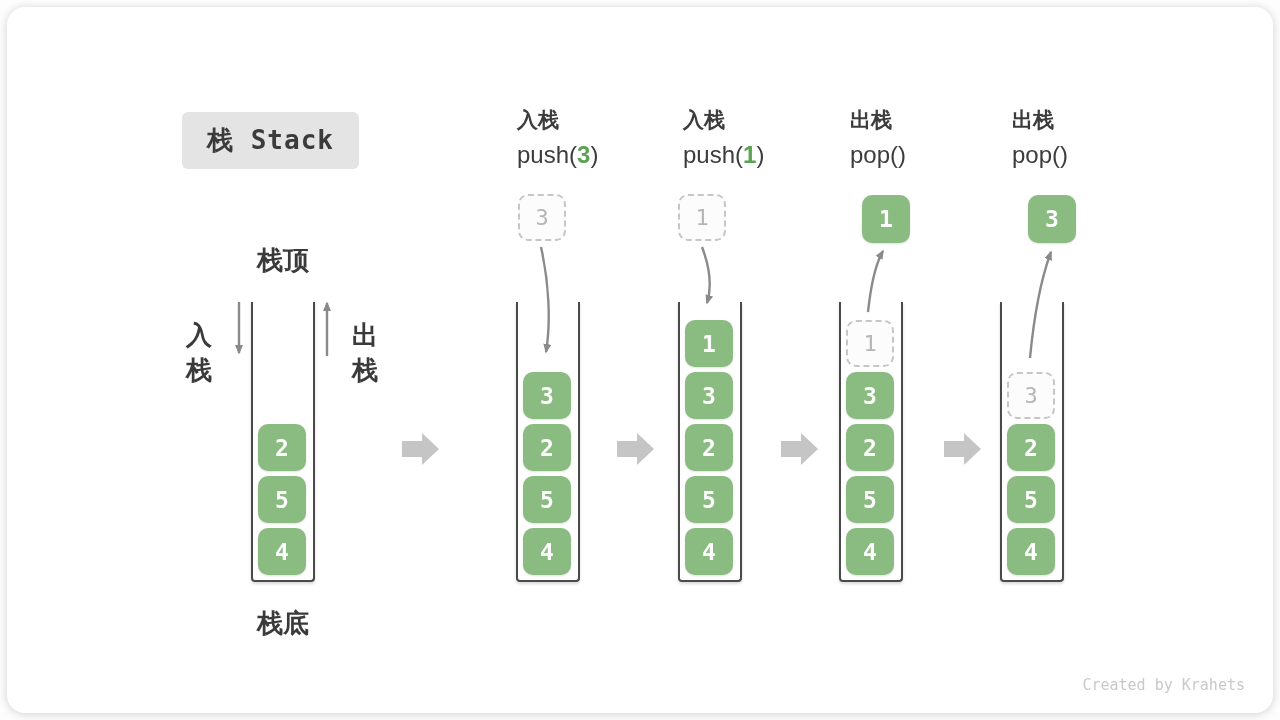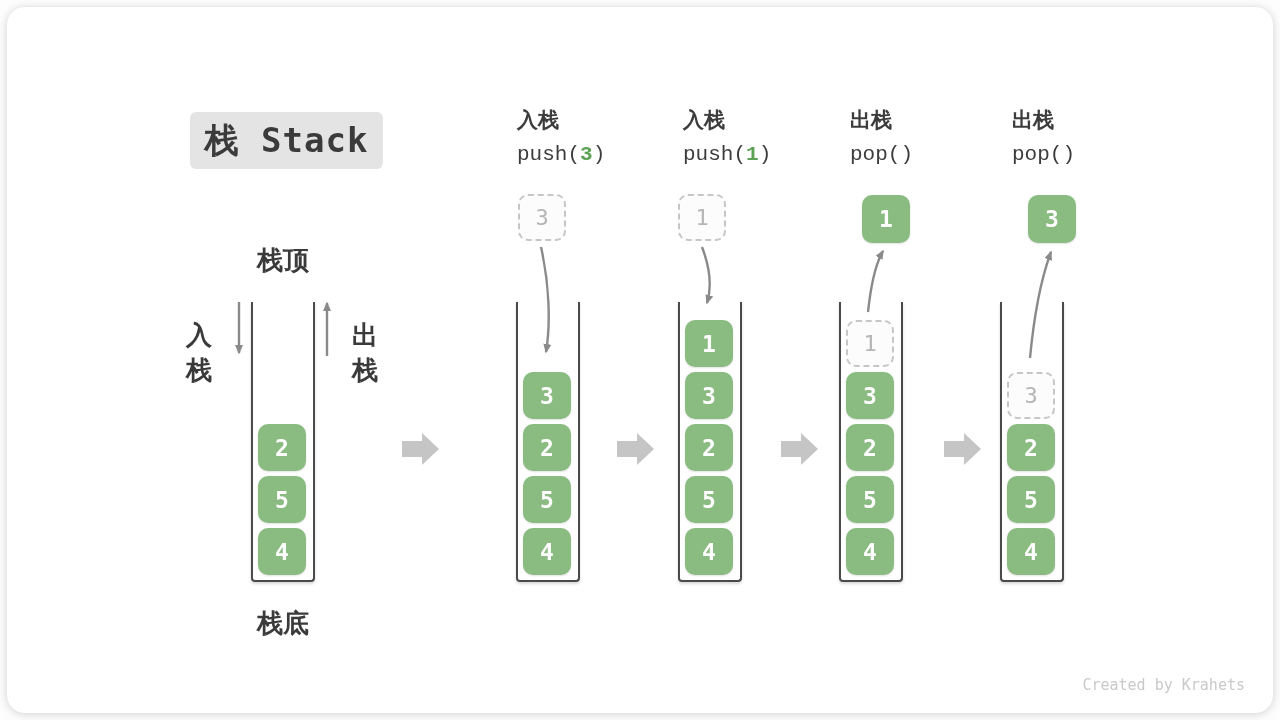--- a/index.html
+++ b/index.html
@@ -1,29 +1,29 @@
 <!DOCTYPE html>
 <html><head>
 <meta charset="utf-8">
 <style>
   * { margin:0; padding:0; box-sizing:border-box; }
   html,body { width:1280px; height:720px; background:#fdfdfd; font-family:"Liberation Sans","DejaVu Sans",sans-serif; }
   #canvas { position:relative; width:1280px; height:720px; overflow:hidden; }
   .card { position:absolute; left:7px; top:7px; width:1266px; height:706px; background:#ffffff;
           border-radius:18px; box-shadow:0 1px 10px rgba(0,0,0,0.18); }
 
-  .title-box { position:absolute; left:190px; top:112px; width:193px; height:57px; background:#e4e4e4;
+  .title-box { position:absolute; left:182px; top:112px; width:177px; height:57px; background:#e4e4e4;
                border-radius:6px; display:flex; align-items:center; justify-content:center;
                font-family:"DejaVu Sans Mono","Liberation Mono",monospace;
-               font-size:34px; font-weight:bold; color:#3b3b3b; letter-spacing:1px; }
+               font-size:26px; font-weight:bold; color:#3b3b3b; letter-spacing:1px; }
 
   .op-header { position:absolute; top:107px; }
   .op-line1 { font-size:21px; font-weight:600; color:#3c3c3c; line-height:26px; }
-  .op-line2 { margin-top:9px; font-family:Liberation Mono, monospace;
-              font-size:21px; color:#3c3c3c; line-height:26px; }
+  .op-line2 { margin-top:9px; font-family:Liberation Sans, sans-serif;
+              font-size:24px; color:#3c3c3c; line-height:26px; }
   .code-arg { color:#5ba254; font-weight:bold; }
 
   .stack { position:absolute; top:302px; width:64px; height:280px; background:#fff;
            border-left:2px solid #4a4a4a; border-right:2px solid #4a4a4a; border-bottom:2px solid #4a4a4a;
            border-radius:0 0 4px 4px; box-shadow:0 2px 3px rgba(0,0,0,0.15); }
 
   .cell { position:absolute; width:48px; height:47px; border-radius:10px; background:#8abb80;
           color:#ffffff; display:flex; align-items:center; justify-content:center;
           font-family:"DejaVu Sans Mono","Liberation Mono",monospace; font-size:23px; font-weight:bold;
           box-shadow:0 1px 2px rgba(0,0,0,0.12); }

